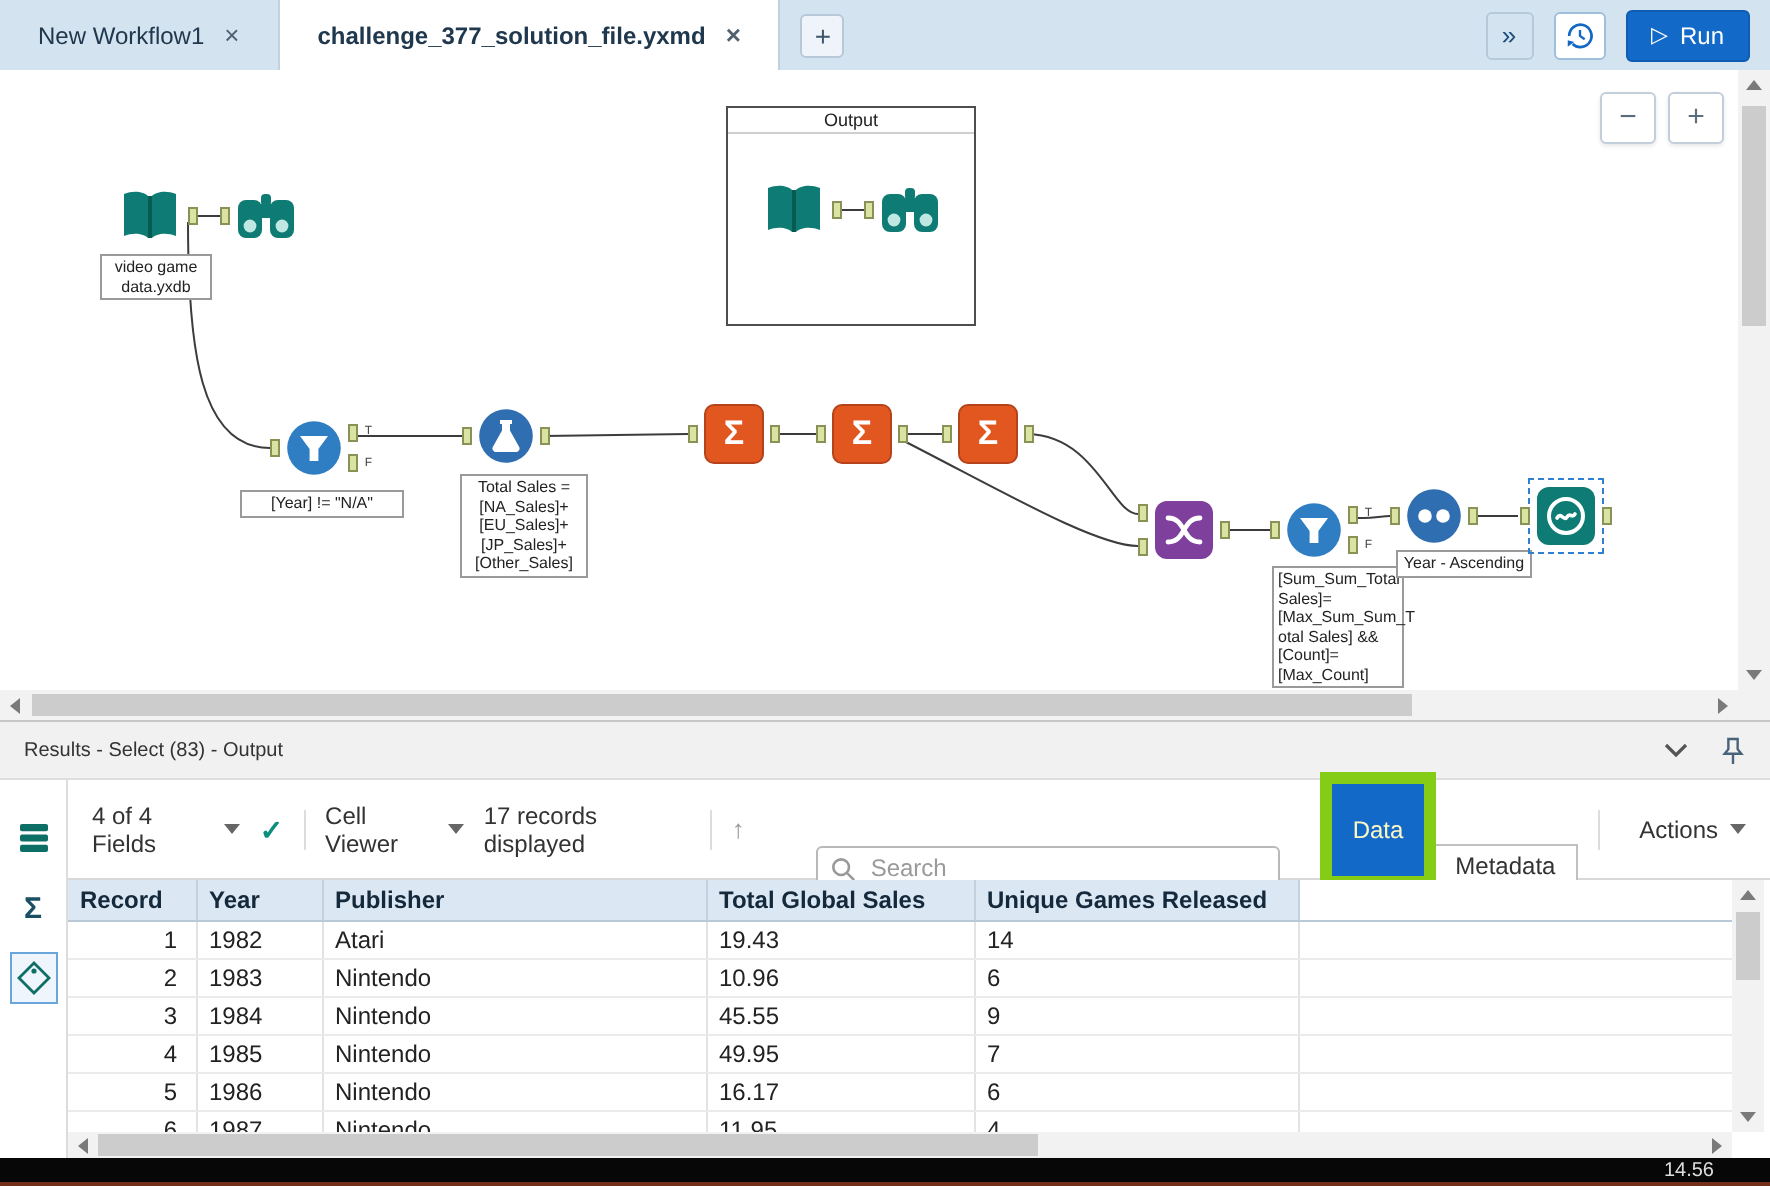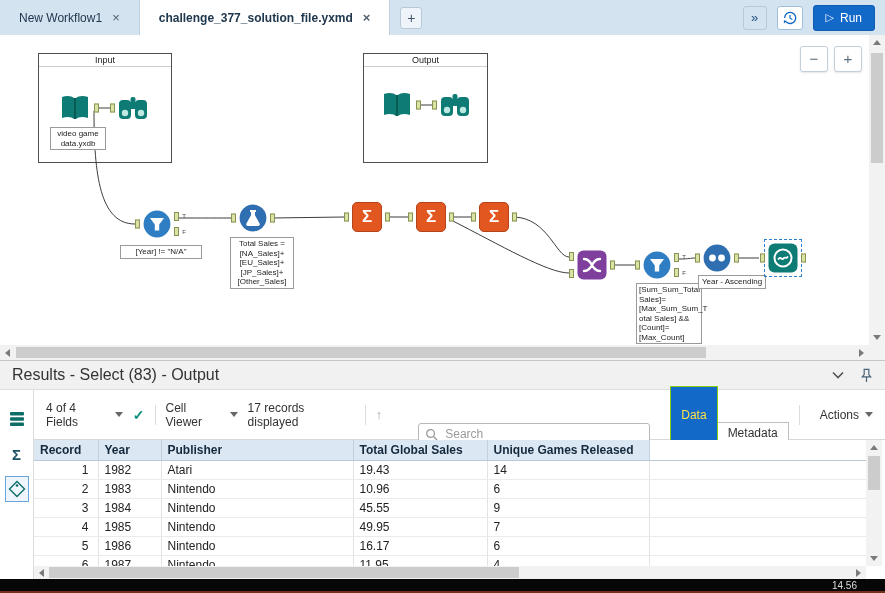--- a/index.html
+++ b/index.html
@@ -62,21 +62,21 @@
   .tri-l { width:0; height:0; border-top:4px solid transparent; border-bottom:4px solid transparent; border-right:5px solid #7a7a7a; }
   .tri-r { width:0; height:0; border-top:4px solid transparent; border-bottom:4px solid transparent; border-left:5px solid #7a7a7a; }
   .tri-u { width:0; height:0; border-left:4px solid transparent; border-right:4px solid transparent; border-bottom:5px solid #7a7a7a; }
   .tri-d { width:0; height:0; border-left:4px solid transparent; border-right:4px solid transparent; border-top:5px solid #7a7a7a; }
   .corner { position:absolute; background:#f2f2f2; }
 
   
   .res-header { position:absolute; left:0; top:360px; width:885px; height:30px;
                 background:#f1f1f1; border-top:1px solid #c6c6c6; border-bottom:1px solid #dedede;
                 display:flex; align-items:center; padding:0 12px; }
-  .res-title { font-size:16px; color:#333; }
+  .res-title { font-size:10px; color:#333; }
   .res-hicons { margin-left:auto; display:flex; align-items:center; gap:16px; }
   .res-strip { position:absolute; left:0; top:390px; width:34px; height:189px;
                background:#fff; border-right:1px solid #dcdcdc; display:flex;
                flex-direction:column; align-items:center; gap:9px; padding-top:16px; }
   .strip-btn { width:24px; height:26px; display:flex; align-items:center; justify-content:center;
                border:1px solid transparent; }
   .strip-btn.selected { border:1px solid #6aa5dc; background:#eef5fc; }
   .sigma-ic { color:#1b4f63; font-size:15px; font-weight:bold; }
 
   .res-toolbar { position:absolute; left:34px; top:390px; width:851px; height:50px;
@@ -88,21 +88,21 @@
   .check-ic { color:#0d8f7d; font-weight:bold; font-size:14px; }
   .vsep { width:1px; height:20px; background:#dcdcdc; }
   .uparrow { color:#999; font-size:13px; }
   .searchbox { position:relative; margin-left:26px;margin-top:38px; }
   .searchbox svg { position:absolute; left:7px; top:5px; }
   .searchbox input { width:232px; height:22px; border:1px solid #b9b9b9; border-radius:3px;
                      padding:0 6px 0 26px; font-size:12px; color:#333;
                      font-family:"Liberation Sans", sans-serif; }
   .searchbox input::placeholder { color:#9a9a9a; }
   .seg { display:flex; margin-left:10px; }
-  .seg-data { background:#1269c8; color:#fde047; border:1px solid #84cc16; padding:3px 10px; font-size:12px; }
+  .seg-data { background:#1269c8; color:#fef9c3; border:6px solid #84cc16; padding:3px 10px; font-size:12px; }
   .seg-meta { background:#fff; color:#333; border:1px solid #c0c0c0; border-left:none; padding:3px 10px; font-size:12px;margin-top:36px; }
   .actions { display:flex; align-items:center; gap:6px; margin-left:10px; cursor:pointer; }
 
   .res-tablewrap { position:absolute; left:34px; top:440px; width:832px; height:126px;
                    overflow:hidden; background:#fff; }
   table.rtable { border-collapse:collapse; table-layout:fixed; width:832px; }
   .rtable th { background:#dbe7f3; color:#15293d; font-weight:bold; font-size:12px; text-align:left;
                padding:2px 6px; border-right:1px solid #c2d1e0; border-bottom:1px solid #b9c9d8;
                height:20px; white-space:nowrap; }
   .rtable th.c-fill { background:#fff; border-right:none; border-bottom:1px solid #b9c9d8; }
@@ -145,23 +145,20 @@
       </button>
       <button class="run-btn">
         <span class="play">▷</span>
         <span>Run</span>
       </button>
     </div>
   </div>
 
   <div class="canvas">
 
-    <div class="wf-container" style="left:38px; top:18px; width:134px; height:110px;">
-      <div class="wf-cap">Input</div>
-    </div>
     <div class="wf-container" style="left:363px; top:18px; width:125px; height:110px;">
       <div class="wf-cap">Output</div>
     </div>
 
     <svg class="wires" width="869" height="310" viewBox="0 0 869 310">
       <path d="M94,73 L110,73"></path>
       <path d="M416,70 L432,70"></path>
       <path d="M94,76 C94,140 100,189 135,189"></path>
       <path d="M178,183 C205,183 208,183 231,183"></path>
       <path d="M272,183 L344,182"></path>

